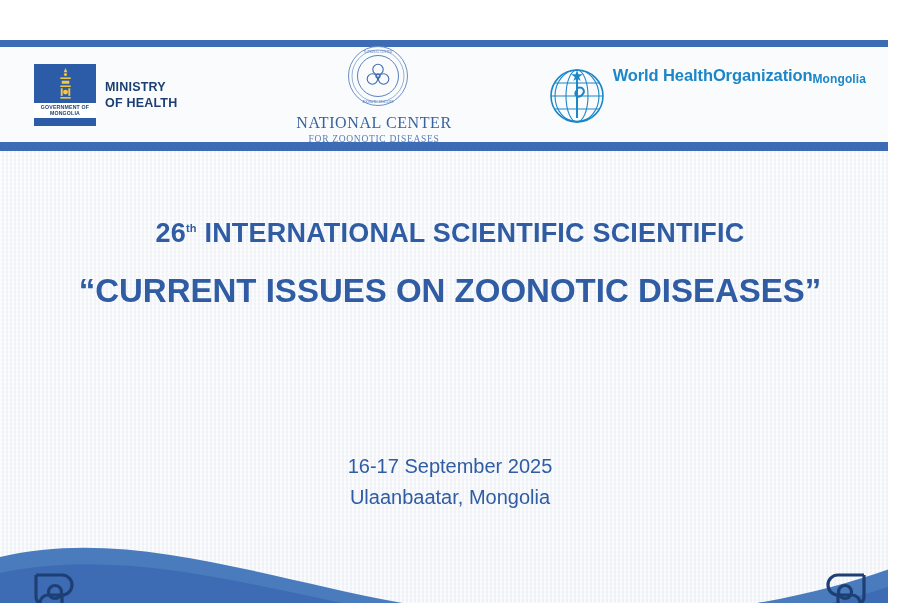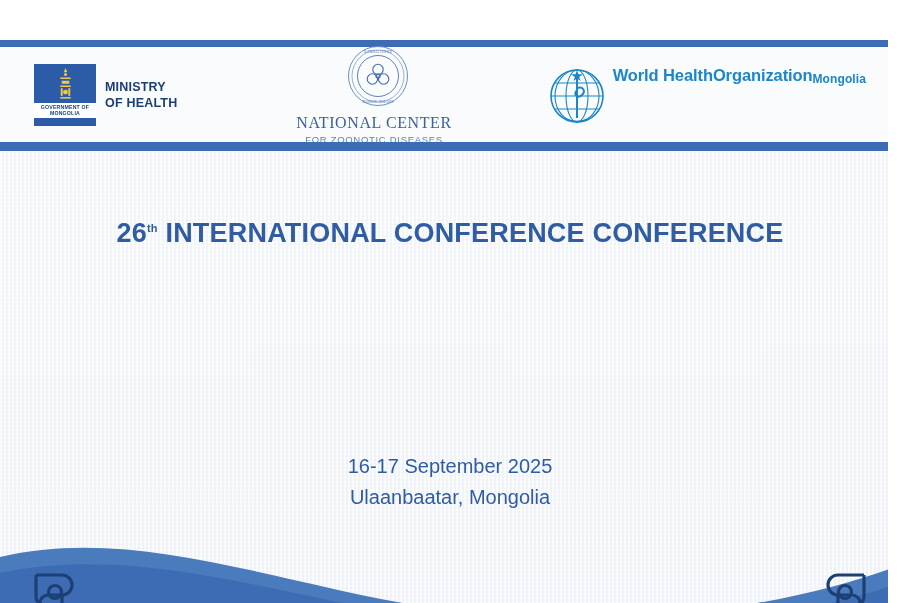--- a/index.html
+++ b/index.html
@@ -110,21 +110,21 @@
     color: #3862a8;
     margin-left: -8px;
   }
   .nczd-line1 {
     font-family: "Liberation Serif", serif;
     font-size: 16px;
     letter-spacing: 0.6px;
     color: #39629f;
   }
   .nczd-line2 {
-    font-family: Liberation Sans, sans-serif;
+    font-family: Liberation Serif, serif;
     font-size: 9.5px;
     letter-spacing: 0.7px;
     color: #5a7fb8;
     margin-top: 2px;
   }
   
   .who-logo {
     display: flex;
     align-items: flex-start;
     gap: 8px;
@@ -307,22 +307,23 @@
       </div>
     </div>
 
   </div>
   <div class="header-divider"></div>
 
   <div class="body-area">
 
     <div class="title-block">
       <div class="conf-line">
-        <span>26</span><sup>th</sup><span> INTERNATIONAL CONFERENCE CONFERENCE</span>
-      </div>
+        <span>26</span><sup>th</sup><span> INTERNATIONAL SCIENTIFIC SCIENTIFIC</span>
+      </div>
+      <div class="conf-theme">“CURRENT ISSUES ON ZOONOTIC DISEASES”</div>
     </div>
 
     <div class="date-block">
       <div>16-17 September 2025</div>
       <div>Ulaanbaatar, Mongolia</div>
     </div>
 
     <svg class="bottom-wave" viewBox="0 0 900 130" preserveAspectRatio="none">
       <path d="M0,44 C160,6 330,96 520,104 C680,111 810,86 900,52 L900,130 L0,130 Z" fill="#4a7bbd"></path>
       <path d="M0,60 C170,24 340,110 530,116 C690,121 815,100 900,70 L900,130 L0,130 Z" fill="#3d6cb5"></path>

